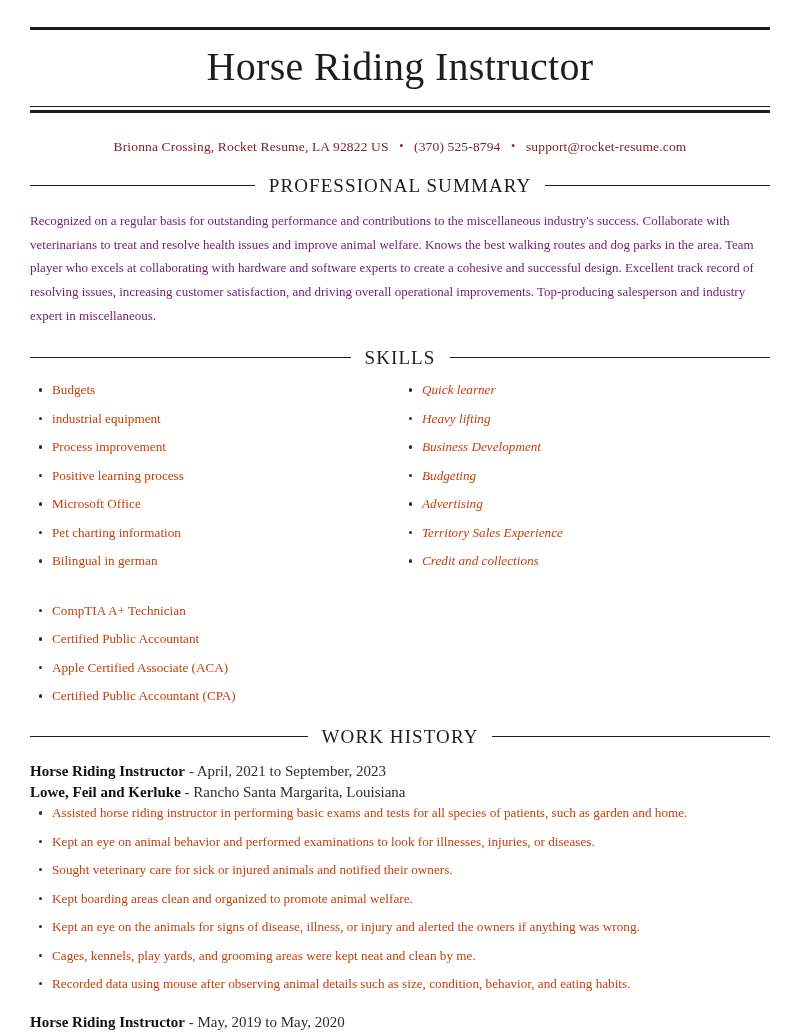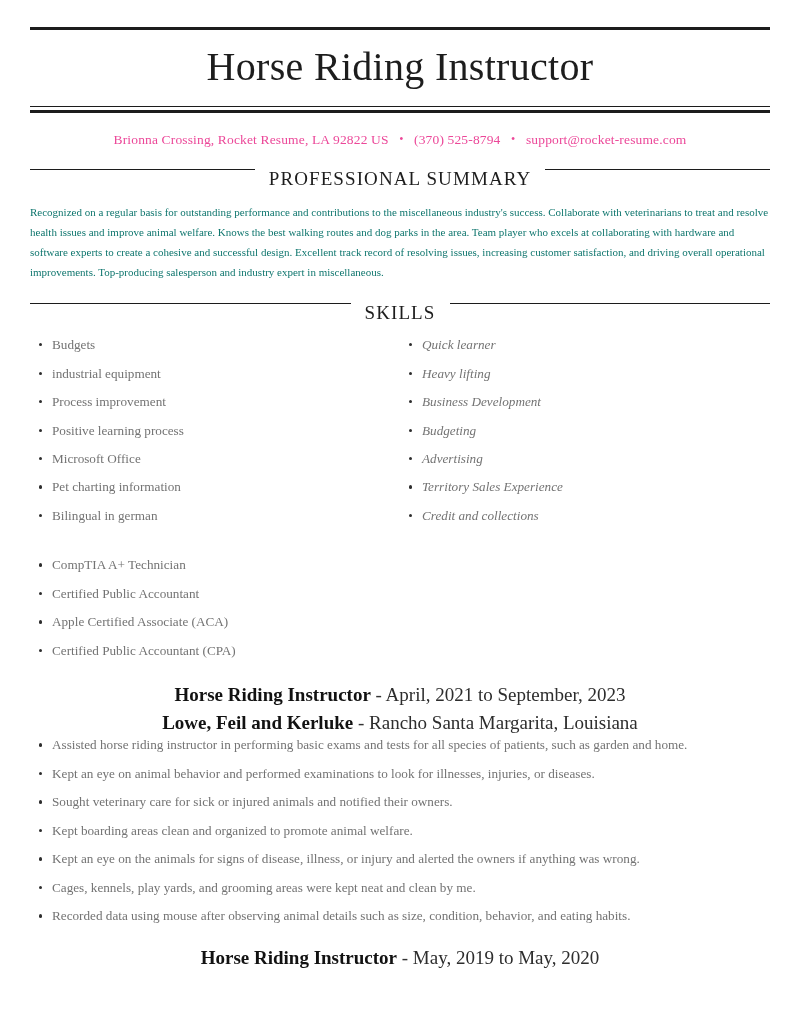--- a/index.html
+++ b/index.html
@@ -37,37 +37,38 @@
     text-align: center;
     letter-spacing: 0.3px;
     line-height: 1;
     margin: 0;
     padding: 17px 0 19px 0;
     color: #1d1d1d;
   }
   .contact-line {
     text-align: center;
     font-size: 13.5px;
-    color: #ec4899;
-    padding-top: 19px;
+    color: #7f1d1d;
+    padding-top: 26px;
     letter-spacing: 0.15px;
   }
   .contact-sep {
     padding: 0 7px;
     font-size: 12px;
     position: relative;
     top: -1px;
   }
 
   
   .section {
     margin-top: 21px;
   }
   .section-head {
     display: flex;
+    align-items: center;
     gap: 14px;
     width: 100%;
   }
   .section-head .line {
     flex: 1 1 auto;
     height: 0;
     border-top: 1.4px solid #1c1c1c;
   }
   .section-head h2 {
     flex: 0 0 auto;
@@ -75,40 +76,40 @@
     font-size: 19px;
     font-weight: 400;
     letter-spacing: 1.1px;
     color: #1d1d1d;
     white-space: nowrap;
     line-height: 1;
   }
 
   
   .summary {
-    font-size: 11px;
+    font-size: 13px;
     line-height: 1.82;
     text-align: left;
     margin: 14px 0 0 0;
-    color: #0f766e;
+    color: #701a75;
   }
 
   
   ul.bullets {
     list-style: none;
     margin: 0;
     padding: 0;
   }
   ul.bullets li {
     position: relative;
     padding-left: 22px;
     font-size: 13.2px;
     line-height: 1.4;
     margin: 0 0 10px 0;
-    color: #737373;
+    color: #c2410c;
   }
   ul.bullets li:before {
     content: "";
     position: absolute;
     left: 9px;
     top: 7px;
     width: 3.4px;
     height: 3.4px;
     background: #2d2d2d;
     border-radius: 50%;
@@ -146,24 +147,23 @@
   }
 
   
   .job {
     margin-top: 18px;
   }
   .job:first-of-type {
     margin-top: 15px;
   }
   .job-line {
-    font-size: 19px;
+    font-size: 15px;
     line-height: 1.45;
     color: #2d2d2d;
-    text-align: center;
   }
   .job-line strong {
     font-weight: 700;
     color: #121212;
   }
   .job-line .dash {
     color: #333;
   }
   .job-bullets {
     margin-top: 11px;
@@ -234,20 +234,25 @@
   <div class="section">
     <ul class="bullets certs" id="certs-list">
         <li>CompTIA A+ Technician</li>
         <li>Certified Public Accountant</li>
         <li>Apple Certified Associate (ACA)</li>
         <li>Certified Public Accountant (CPA)</li>
       </ul>
   </div>
 
   <div class="section">
+    <div class="section-head">
+      <span class="line"></span>
+      <h2>WORK HISTORY</h2>
+      <span class="line"></span>
+    </div>
     <div id="jobs-container">
         <div class="job">
           <div class="job-line"><strong>Horse Riding Instructor</strong><span class="dash"> - </span><span>April, 2021 to September, 2023</span></div>
           <div class="job-line"><strong>Lowe, Feil and Kerluke</strong><span class="dash"> - </span><span>Rancho Santa Margarita, Louisiana</span></div>
           <ul class="bullets job-bullets">
             <li>Assisted horse riding instructor in performing basic exams and tests for all species of patients, such as garden and home.</li>
             <li>Kept an eye on animal behavior and performed examinations to look for illnesses, injuries, or diseases.</li>
             <li>Sought veterinary care for sick or injured animals and notified their owners.</li>
             <li>Kept boarding areas clean and organized to promote animal welfare.</li>
             <li>Kept an eye on the animals for signs of disease, illness, or injury and alerted the owners if anything was wrong.</li>

